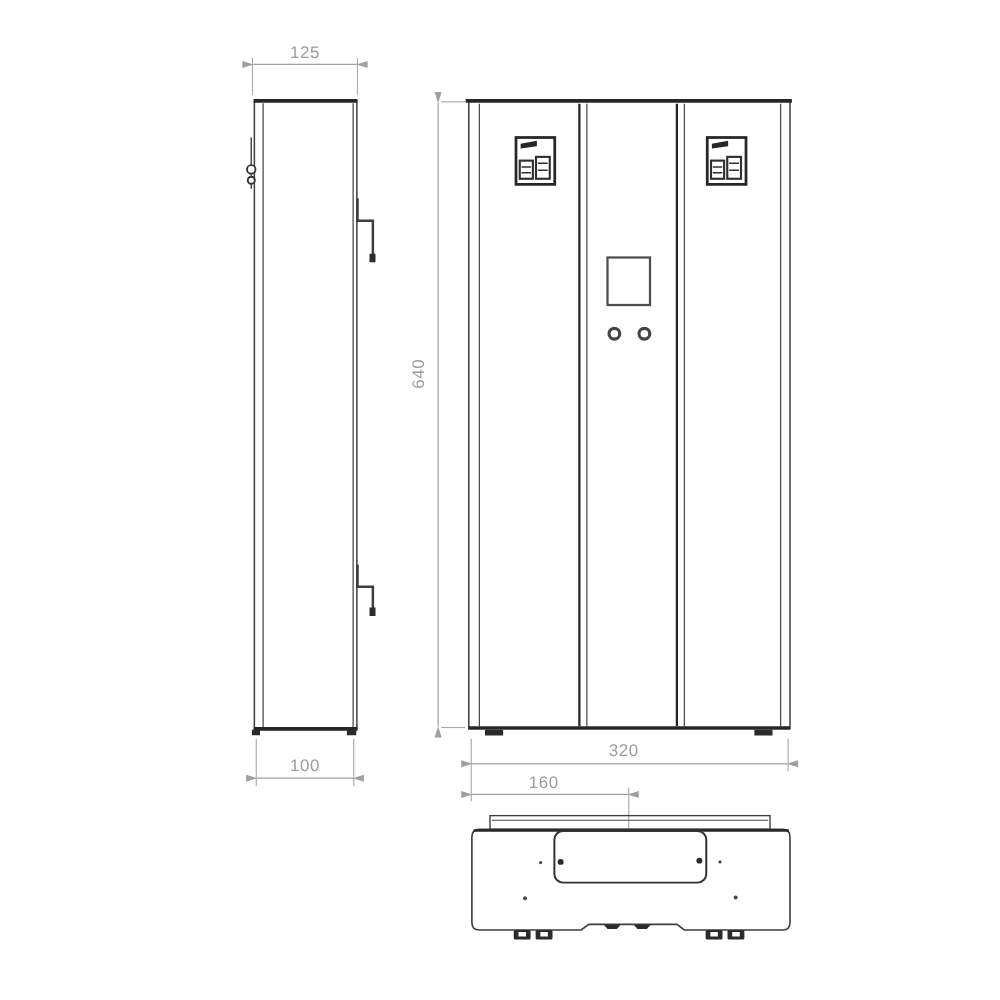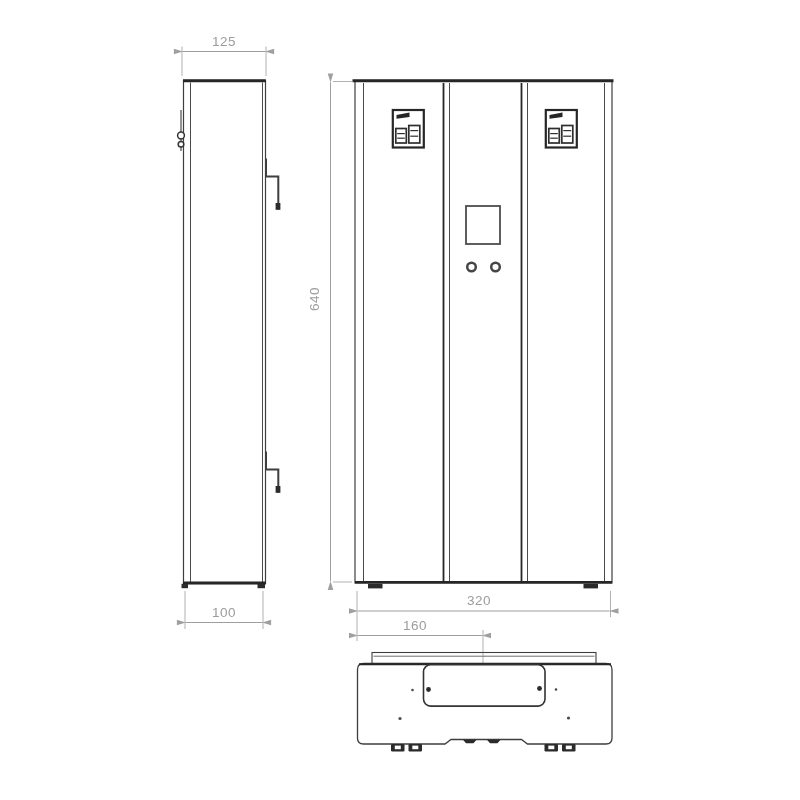--- a/index.html
+++ b/index.html
@@ -1,17 +1,17 @@
 <!DOCTYPE html>
 <html><head>
 <meta charset="utf-8">
 <style>
   html,body{margin:0;padding:0;background:#ffffff;}
   body{width:800px;height:800px;font-family:"Liberation Sans",sans-serif;position:relative;overflow:hidden;}
-  .drawing-stage{position:absolute;inset:0;}
+  .drawing-stage{position:absolute;inset:0;padding-left:20px;}
   svg{display:block;}
   svg text{font-family:"Liberation Sans","DejaVu Sans",sans-serif;font-size:13.5px;fill:#9c9c9c;letter-spacing:0.5px;}
   .outline{stroke:#3e3e3e;fill:none;}
   .outline-thin{stroke:#4a4a4a;fill:none;}
   .dark{stroke:#262626;}
   .dimline{stroke:#9f9f9f;stroke-width:1;fill:none;}
   .extline{stroke:#a8a8a8;stroke-width:0.9;fill:none;}
 </style>
 </head>
 <body>

